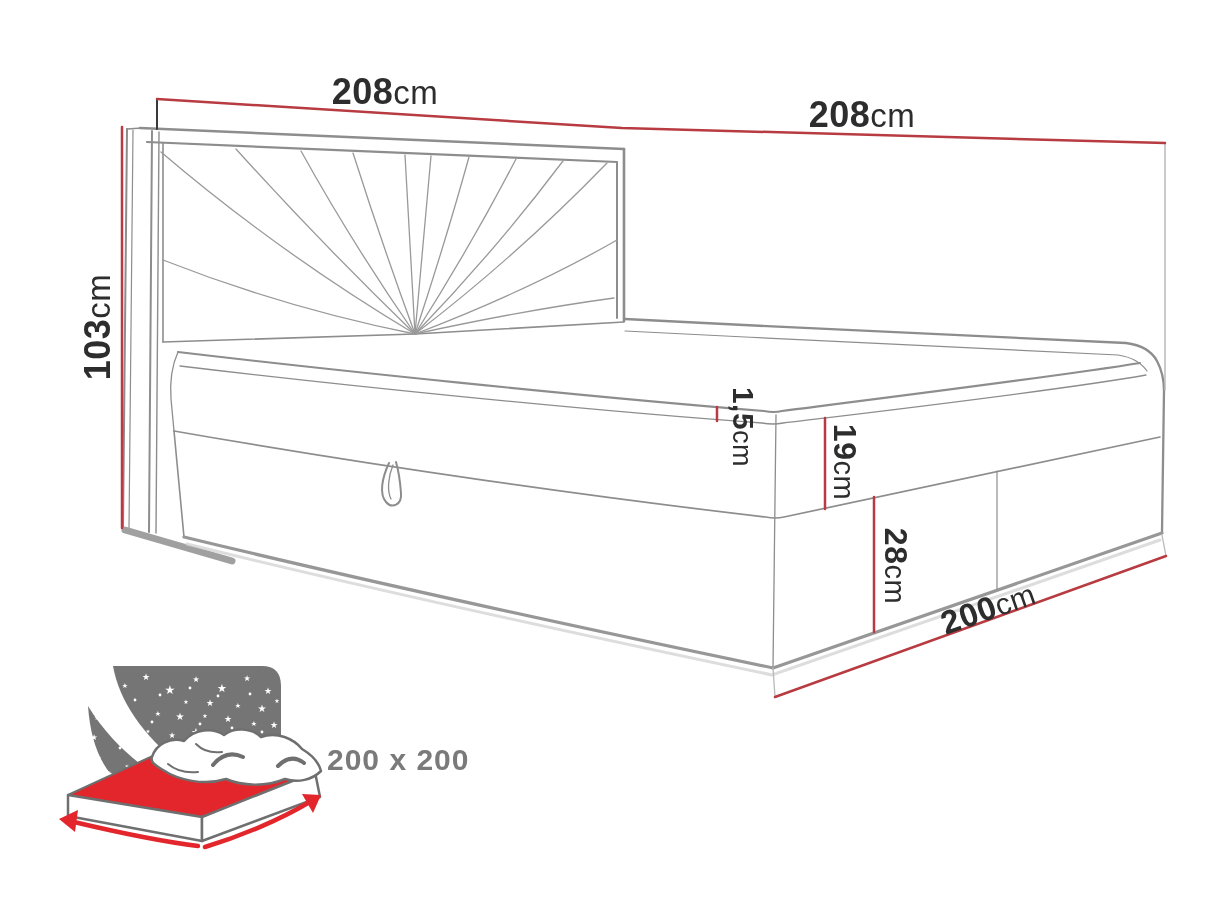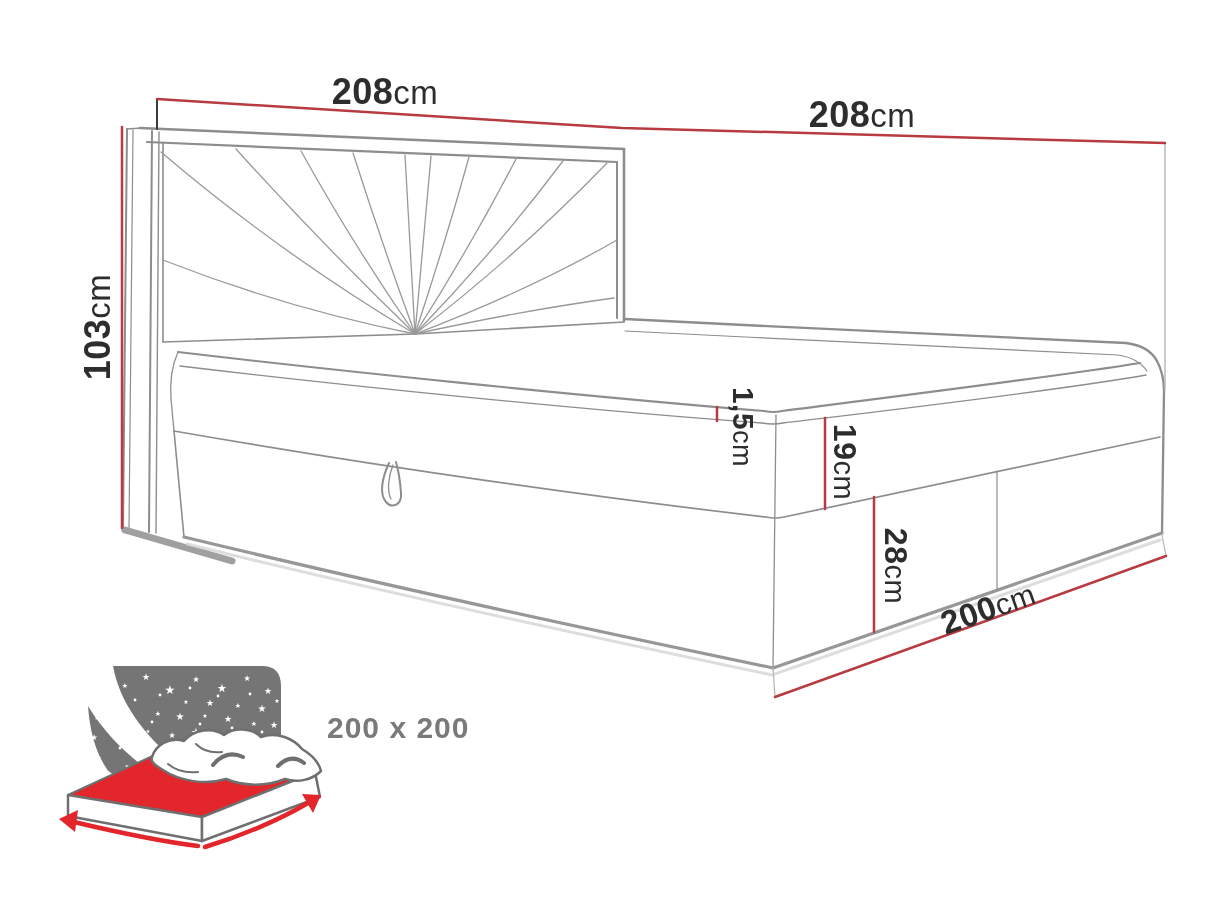--- a/index.html
+++ b/index.html
@@ -225,15 +225,15 @@
   </div>
 
   <div class="dim-label md rotcw" style="left:896px;top:566px;">
     <span class="val">28</span><span class="unit">cm</span>
   </div>
 
   <div class="dim-label len rotlen" style="left:988px;top:608px;">
     <span class="val">200</span><span class="unit">cm</span>
   </div>
 
-  <div id="size-badge-label" style="left:327px;top:728px;">200 x 200</div>
+  <div id="size-badge-label" style="left:327px;top:760px;">200 x 200</div>
 
 </div>
 
 </body></html>

